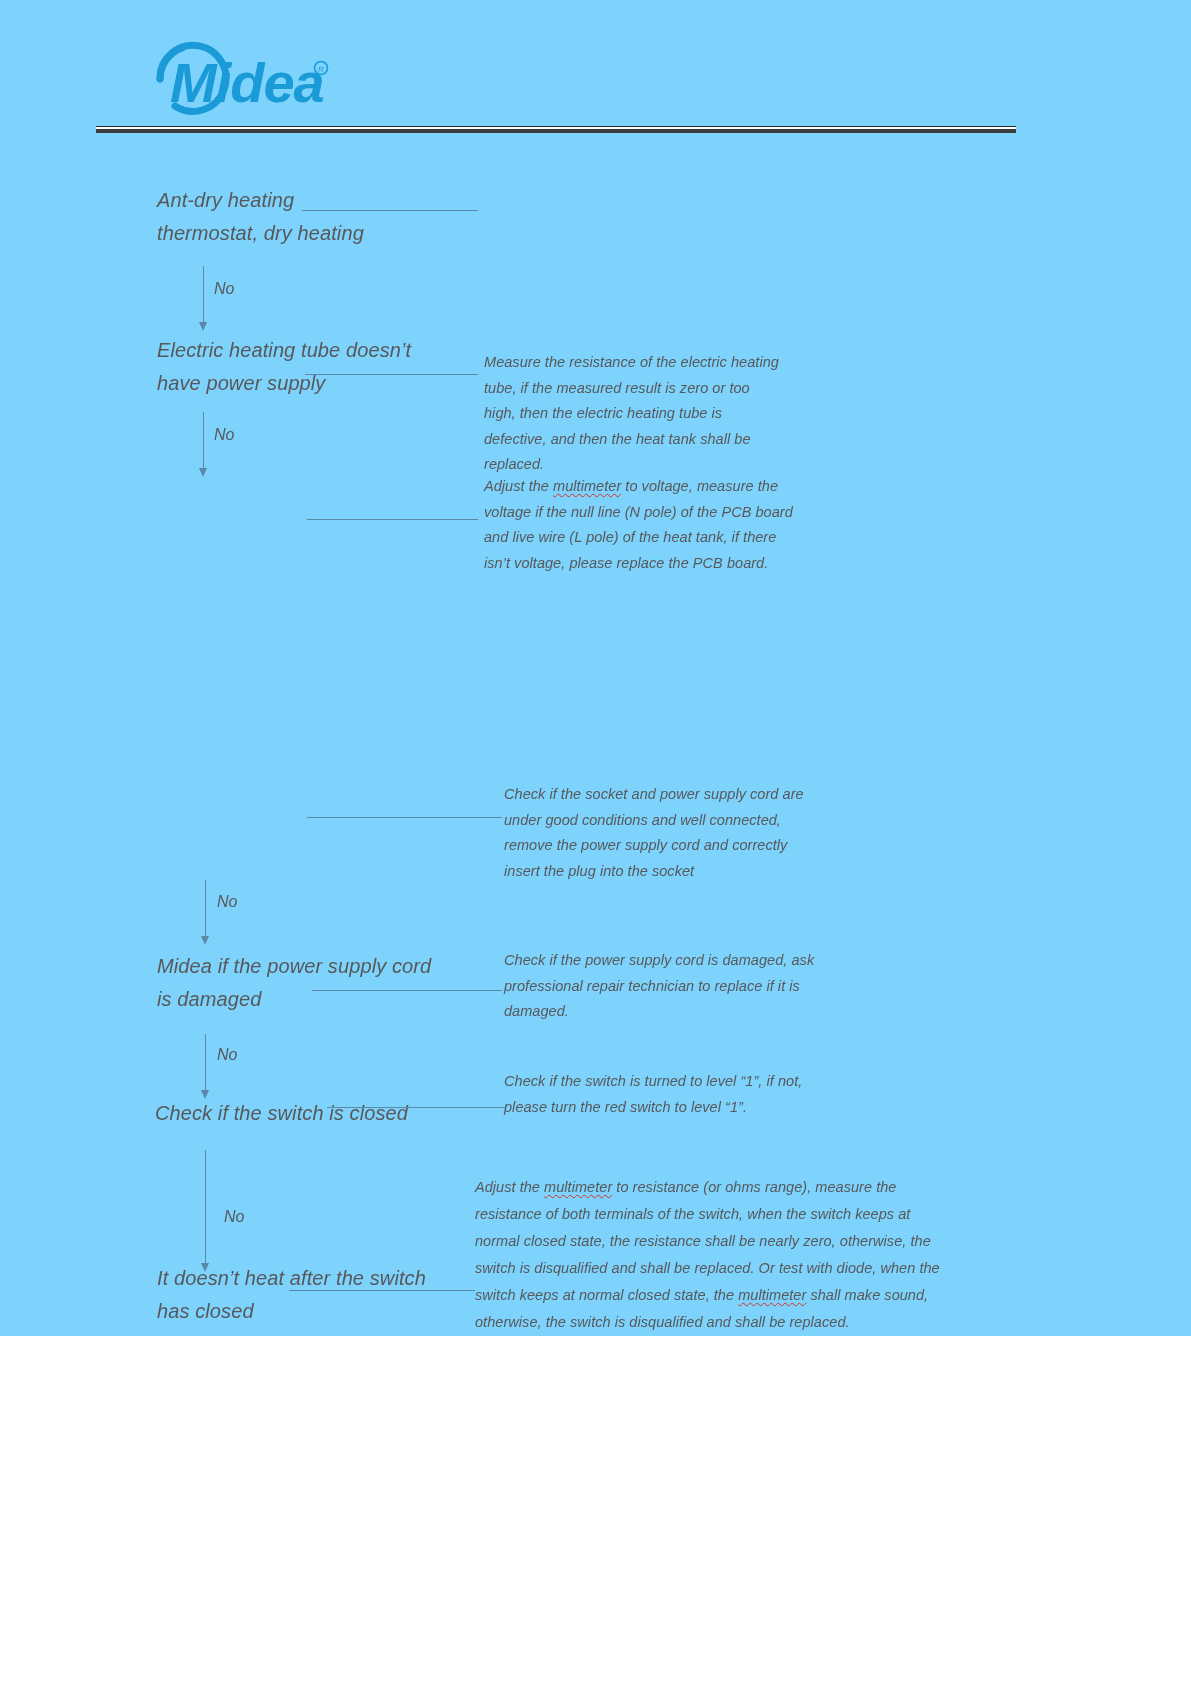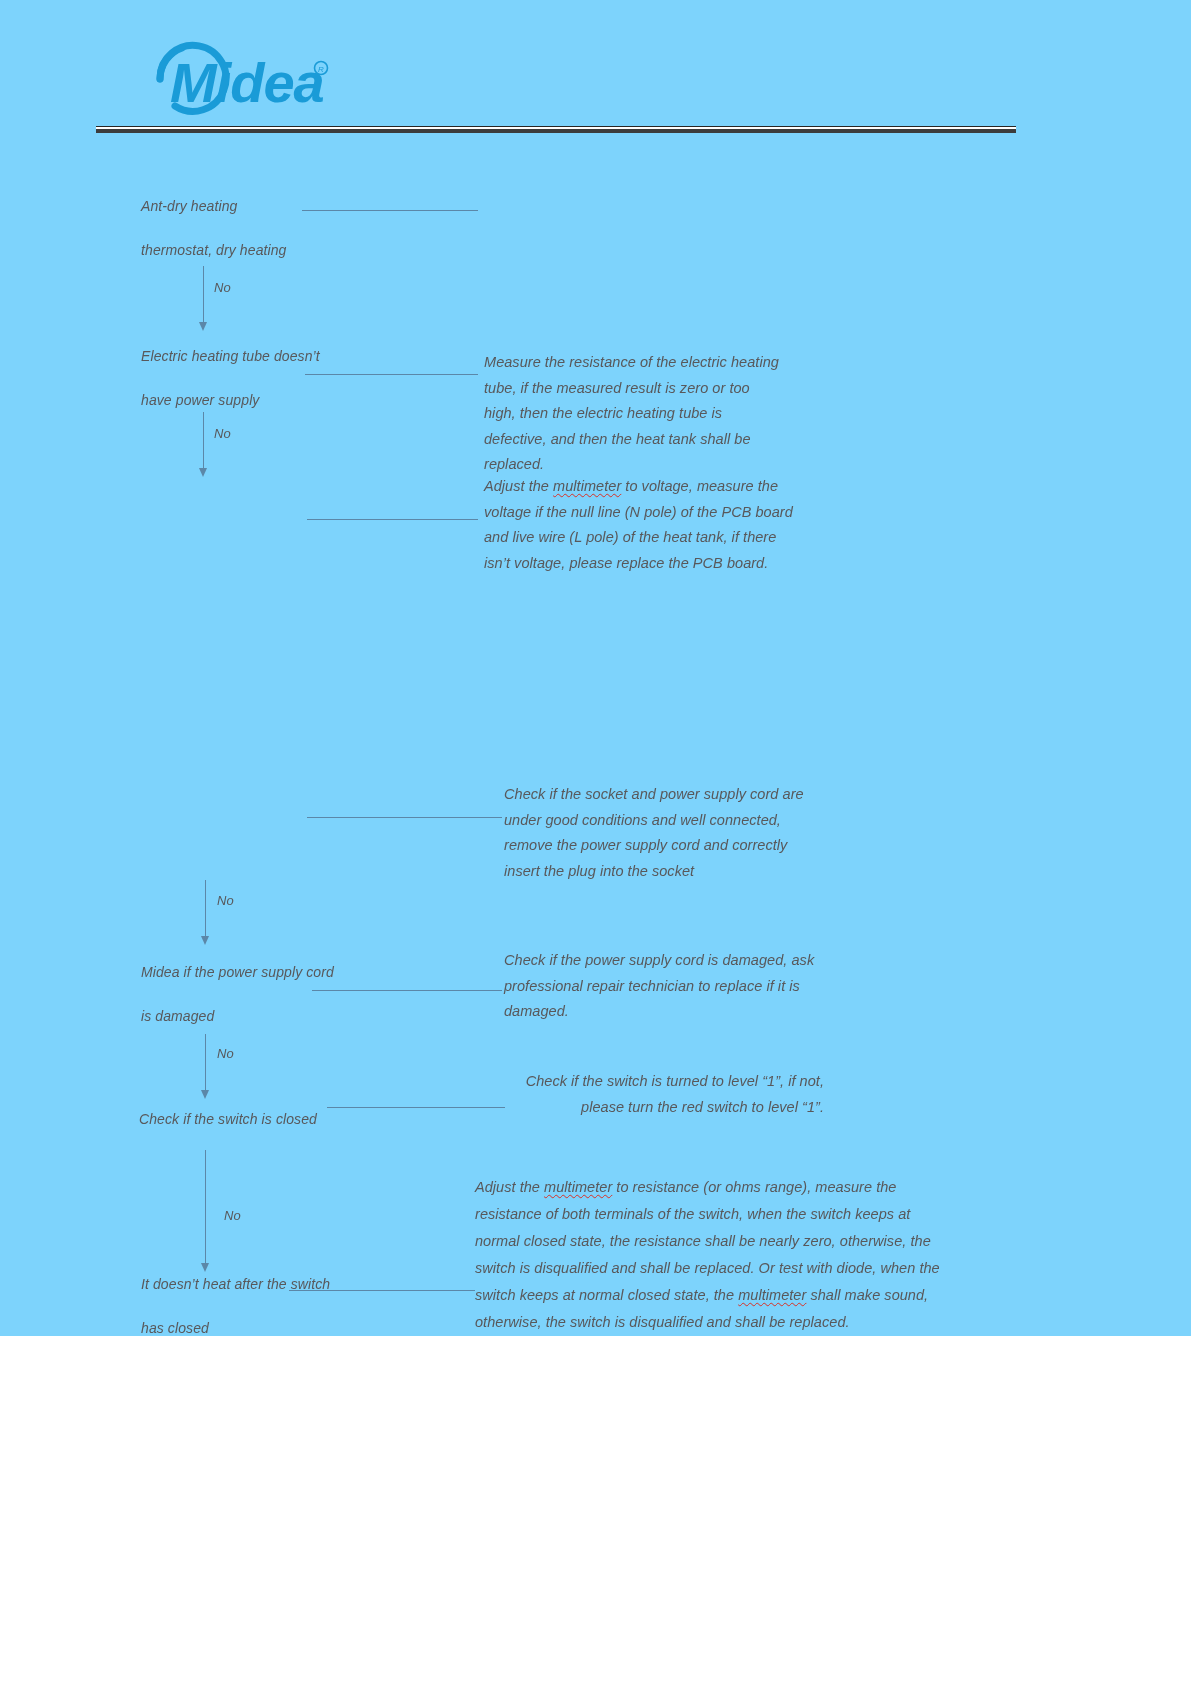--- a/index.html
+++ b/index.html
@@ -56,25 +56,26 @@
   .footer-rules {
     position: absolute;
     left: 96px;
     top: 1418px;
     width: 920px;
   }
 
   
   .flow-label {
     position: absolute;
-    font-size: 14px;
-    line-height: 44px;
+    font-size: 20px;
+    line-height: 33px;
     color: #58585b;
     letter-spacing: 0.1px;
     white-space: pre-line;
+    margin-left: 16px;
   }
   .flow-para {
     position: absolute;
     font-size: 14.5px;
     line-height: 25.5px;
     color: #58585b;
     letter-spacing: 0.05px;
   }
   .connector {
     position: absolute;
@@ -89,21 +90,21 @@
   .arrow-head {
     position: absolute;
     width: 0;
     height: 0;
     border-left: 4.5px solid transparent;
     border-right: 4.5px solid transparent;
     border-top: 9px solid #5b87a8;
   }
   .arrow-no {
     position: absolute;
-    font-size: 13px;
+    font-size: 16px;
     color: #58585b;
     line-height: 1;
   }
   .misspelled {
     text-decoration: underline;
     text-decoration-color: #d93025;
     text-decoration-style: wavy;
     text-decoration-thickness: 1px;
     text-underline-offset: 2px;
   }
@@ -175,21 +176,21 @@
   <div class="flow-para" style="left:504px; top:948px; width:320px;">Check if the power supply cord is damaged, ask professional repair technician to replace if it is damaged.</div>
 
   <div class="arrow-shaft" style="left:205px; top:1034px; height:58px;"></div>
   <div class="arrow-head" style="left:201px; top:1090px;"></div>
   <div class="arrow-no" style="left:217px; top:1047px;">No</div>
 
   <div class="flow-label" style="left:139px; top:1097px; width:320px;">Check if the switch is closed</div>
 
   <div class="connector" style="left:327px; top:1107px; width:178px;"></div>
 
-  <div class="flow-para" style="left:504px; top:1069px; width:320px;text-align:right;">Check if the switch is turned to level “1”, if not, please turn the red switch to level “1”.</div>
+  <div class="flow-para" style="left:504px; top:1069px; width:320px;">Check if the switch is turned to level “1”, if not, please turn the red switch to level “1”.</div>
 
   <div class="arrow-shaft" style="left:205px; top:1150px; height:115px;"></div>
   <div class="arrow-head" style="left:201px; top:1263px;"></div>
   <div class="arrow-no" style="left:224px; top:1209px;">No</div>
 
   <div class="flow-label" style="left:141px; top:1262px; width:330px;">It doesn’t heat after the switch
 has closed</div>
 
   <div class="connector" style="left:289px; top:1290px; width:186px;"></div>
 

